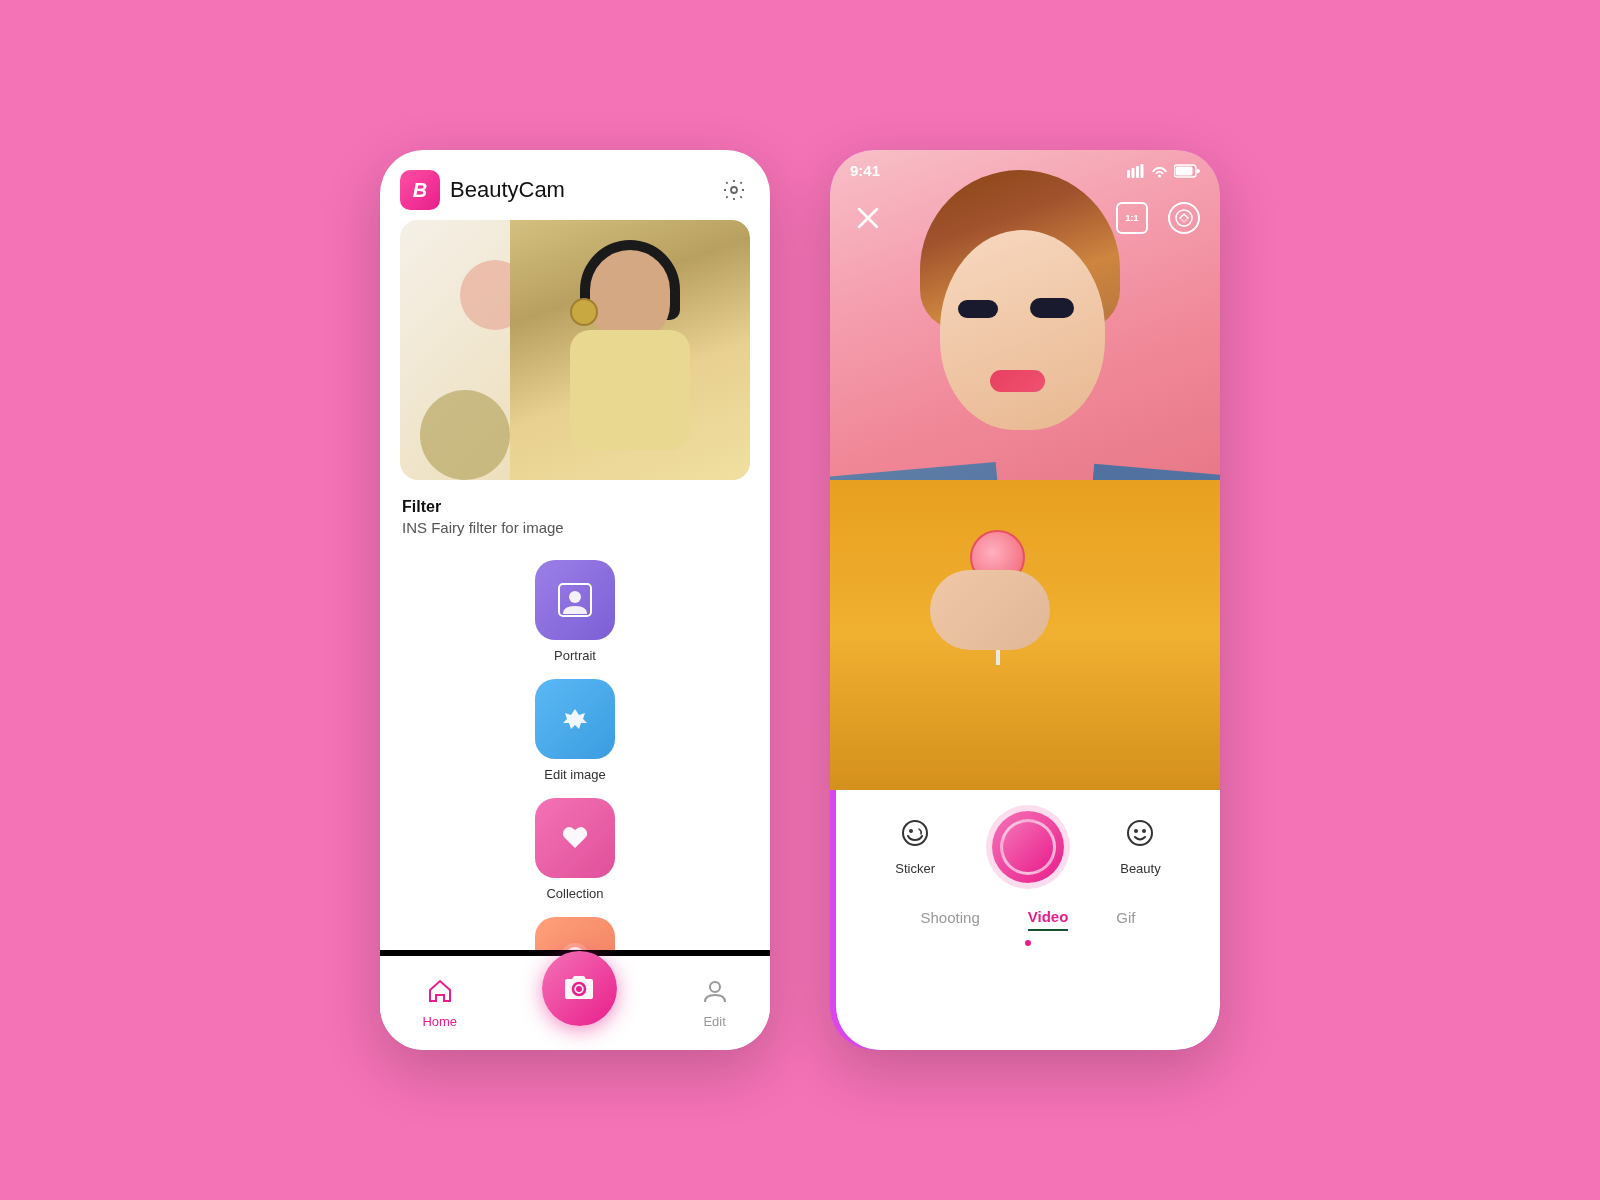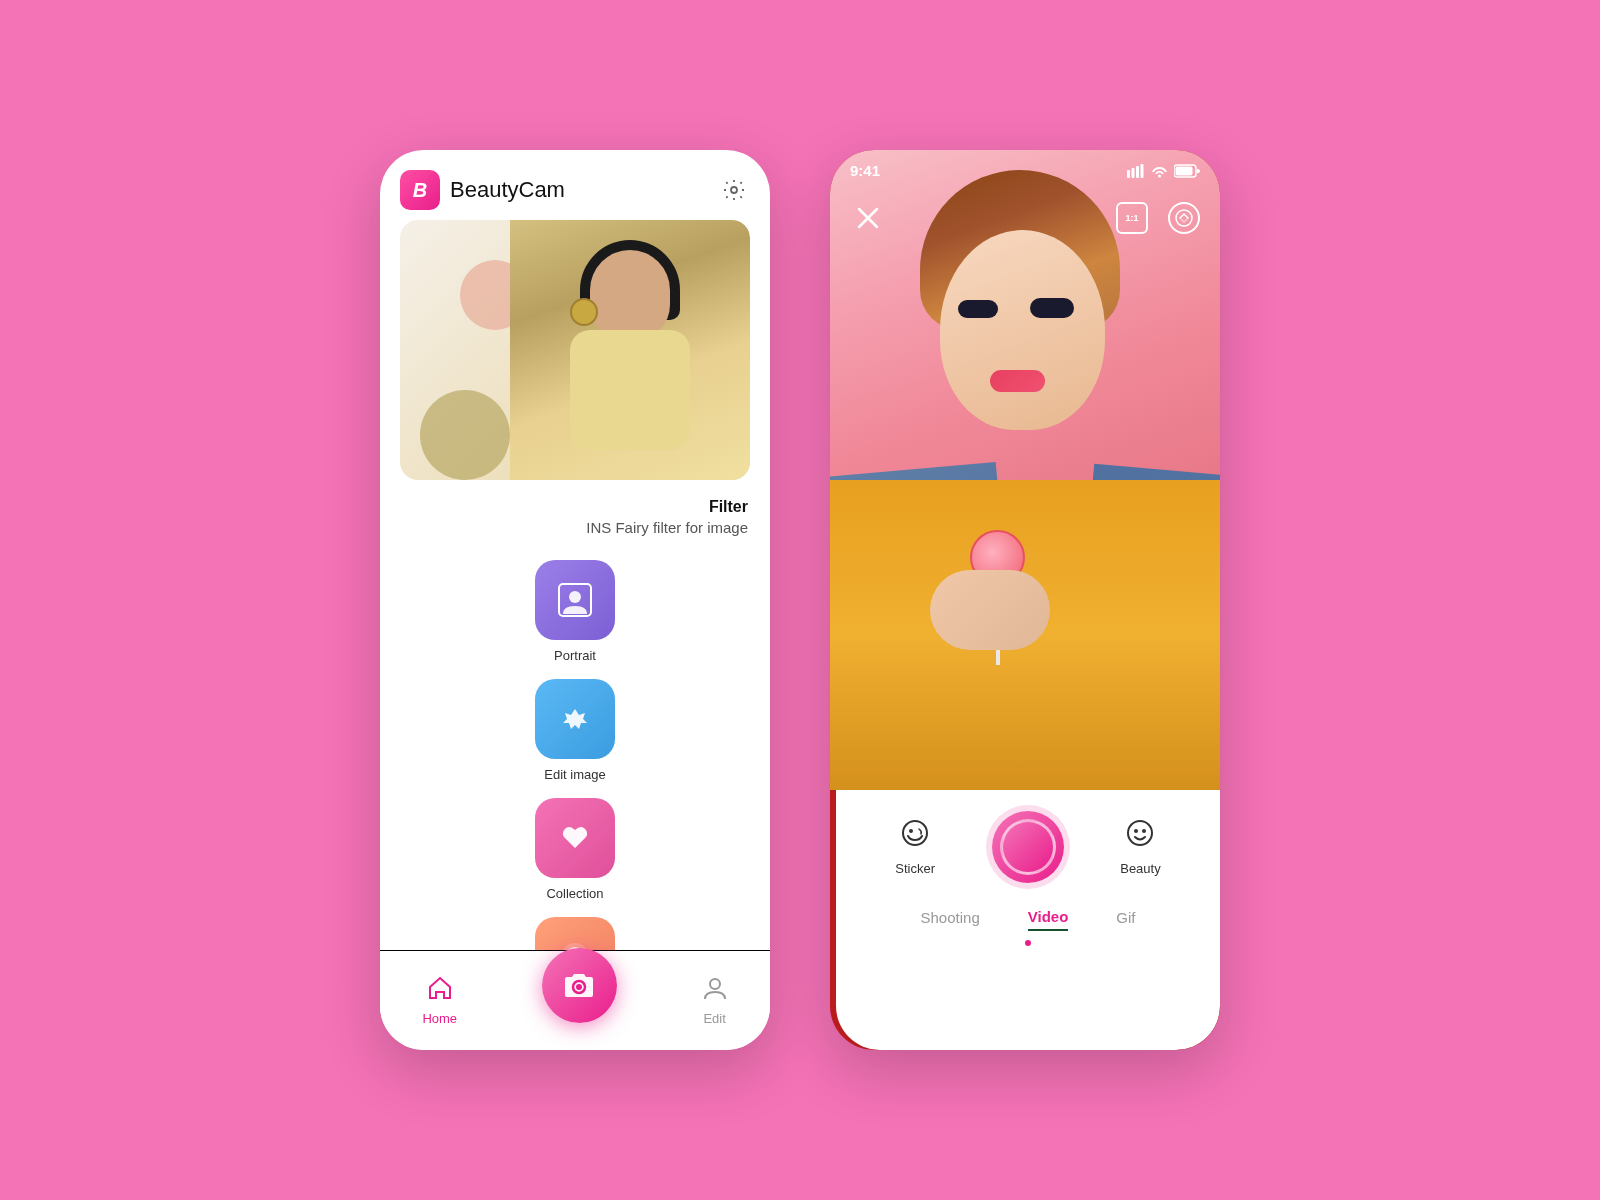--- a/index.html
+++ b/index.html
@@ -173,21 +173,20 @@
       border-radius: 50%;
       background: #c8a840;
       border: 2px solid #a08030;
       position: absolute;
       top: 68px;
       left: 30px;
     }
 
     .filter-text-area {
       padding: 18px 22px 14px;
-      text-align: right;
     }
     .filter-label {
       font-size: 16px;
       font-weight: 700;
       color: #111;
     }
     .filter-subtitle {
       font-size: 15px;
       color: #555;
       margin-top: 3px;
@@ -229,21 +228,21 @@
     }
 
     
     .bottom-nav {
       position: absolute;
       bottom: 0;
       left: 0;
       right: 0;
       height: 100px;
       background: white;
-      border-top: 1px solid #000000;
+      border-top: 6px solid #000000;
       display: flex;
       align-items: center;
       justify-content: space-around;
     }
     .nav-item {
       display: flex;
       flex-direction: column;
       align-items: center;
       gap: 4px;
       font-size: 13px;
@@ -262,21 +261,21 @@
       color: white;
       font-size: 32px;
       margin-top: -30px;
       box-shadow: 0 4px 20px rgba(233, 30, 140, 0.5);
     }
 
     
     .phone-right {
       width: 390px;
       height: 900px;
-      background: #b91c1c;
+      background: #d946ef;
     }
 
     .status-bar {
       display: flex;
       justify-content: space-between;
       align-items: center;
       padding: 12px 20px 8px;
       color: white;
       font-size: 15px;
       font-weight: 600;

